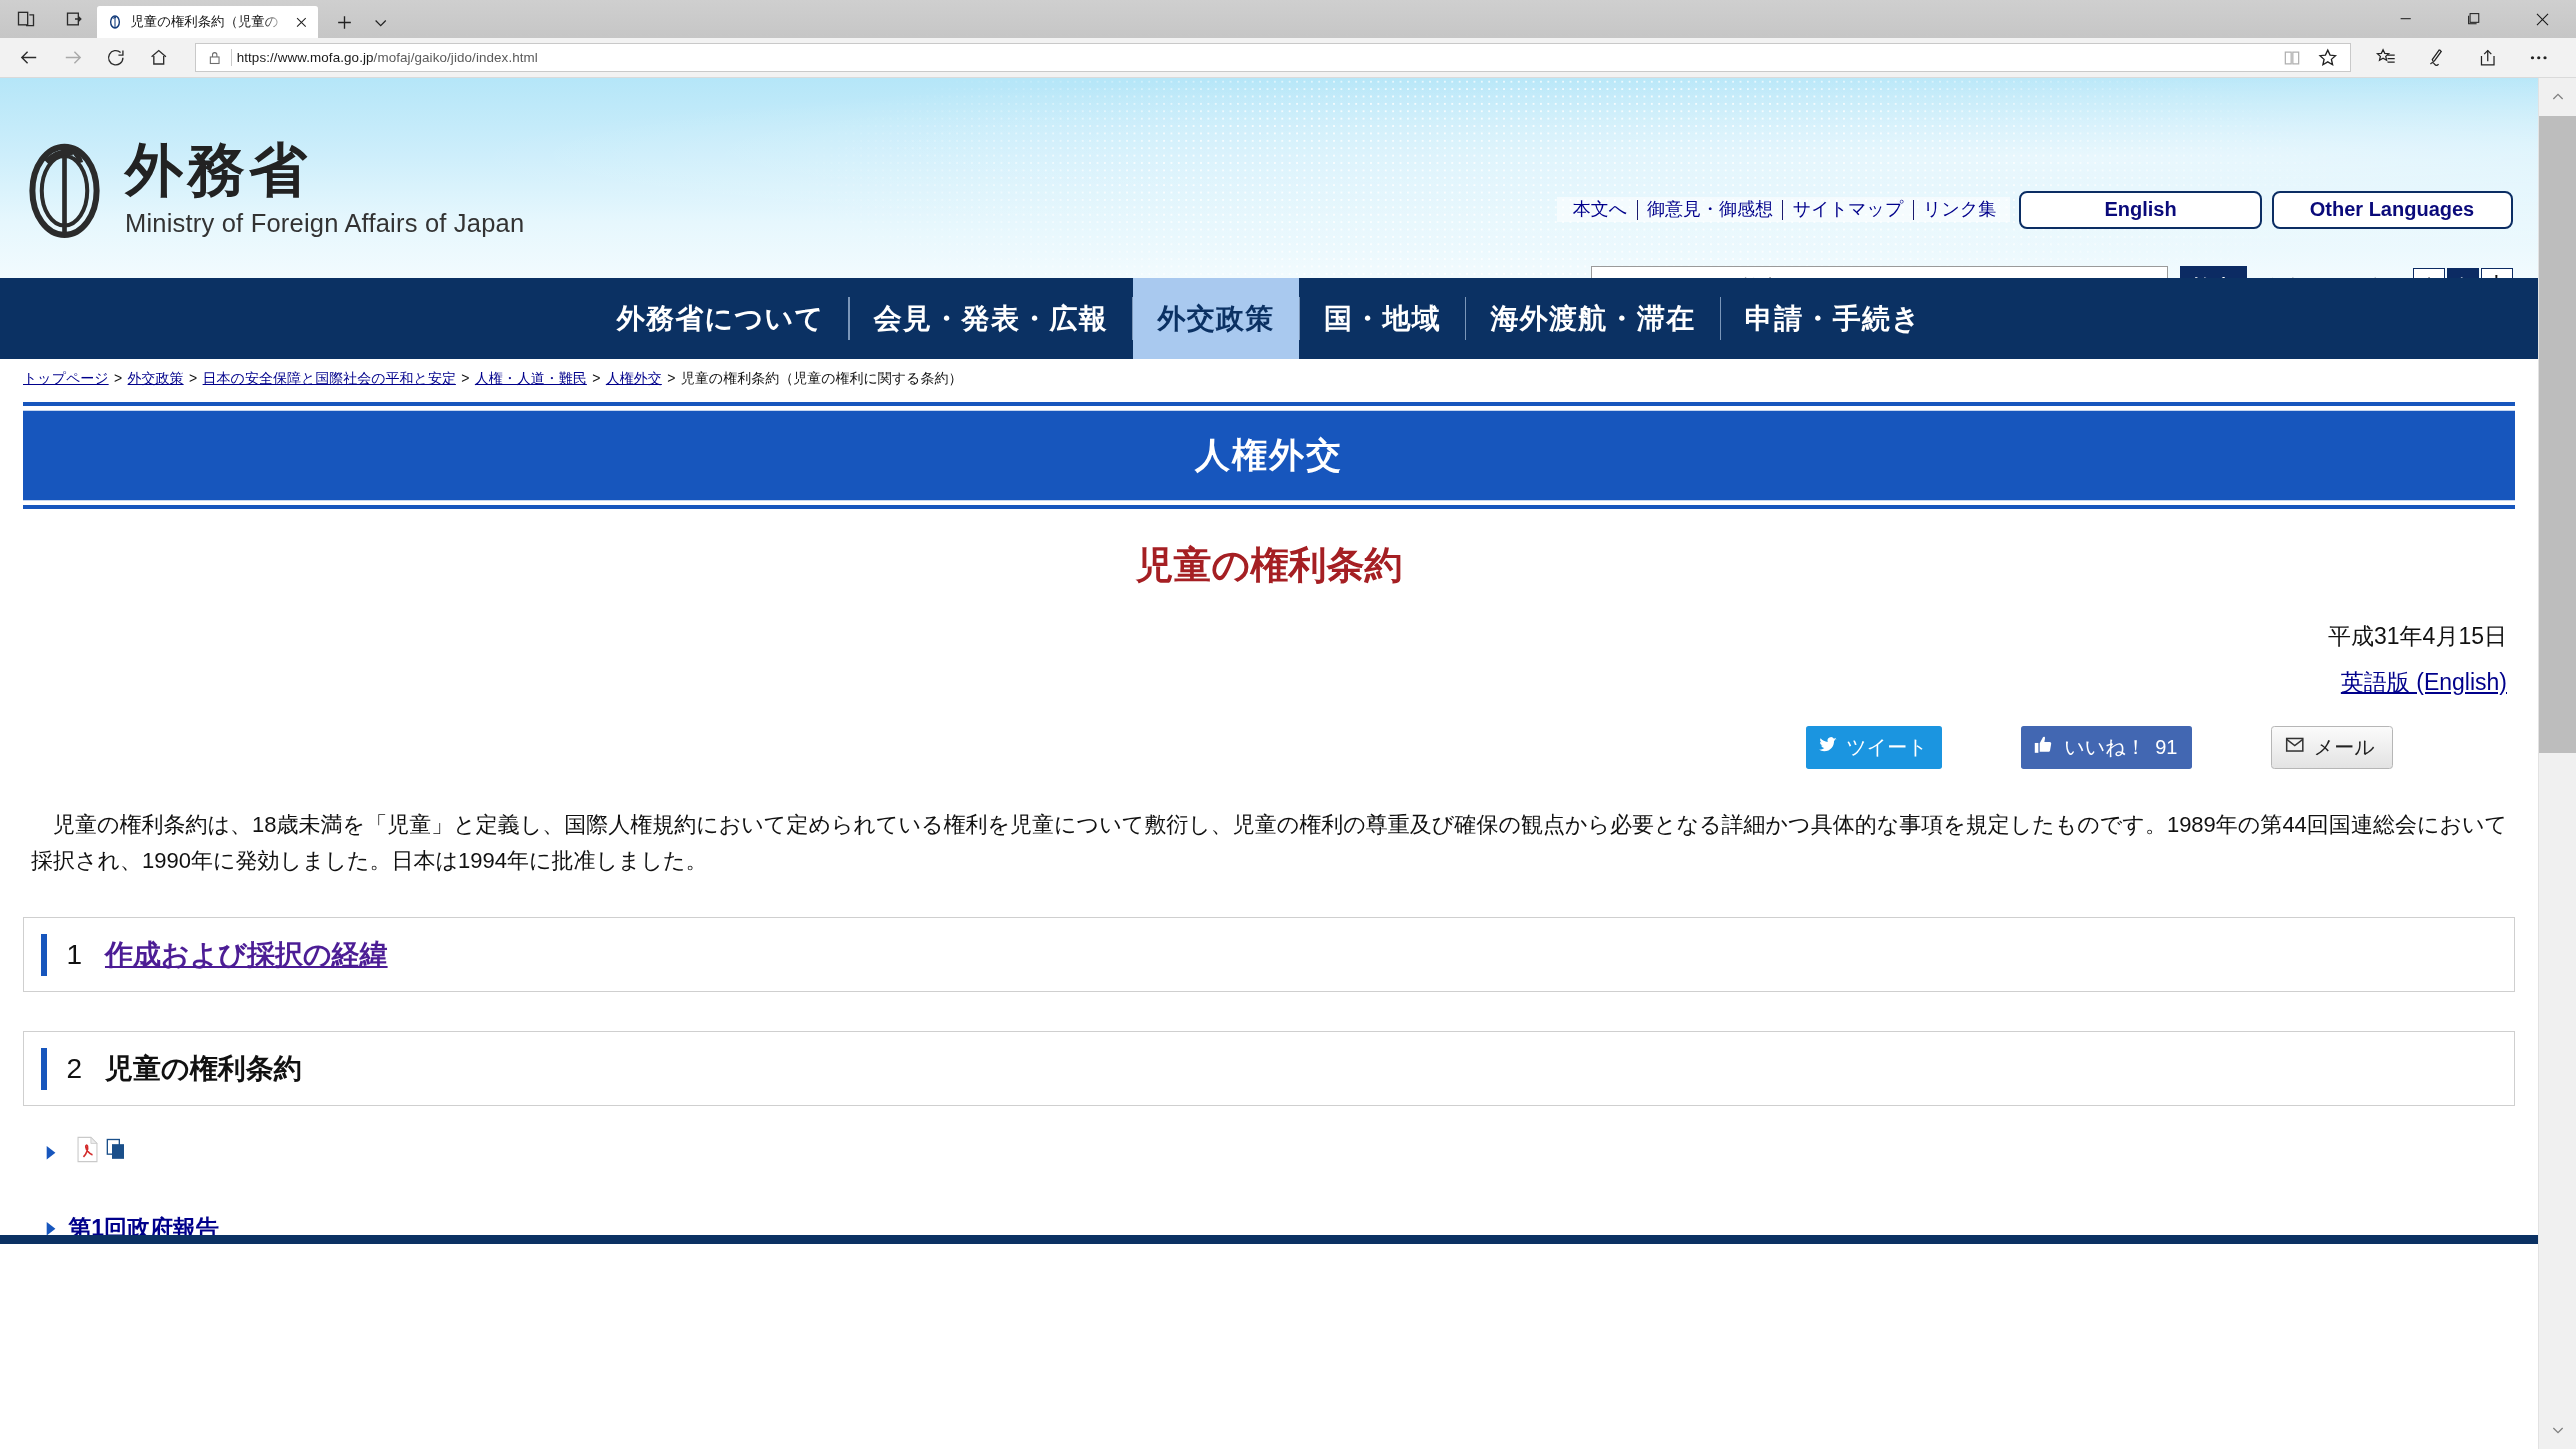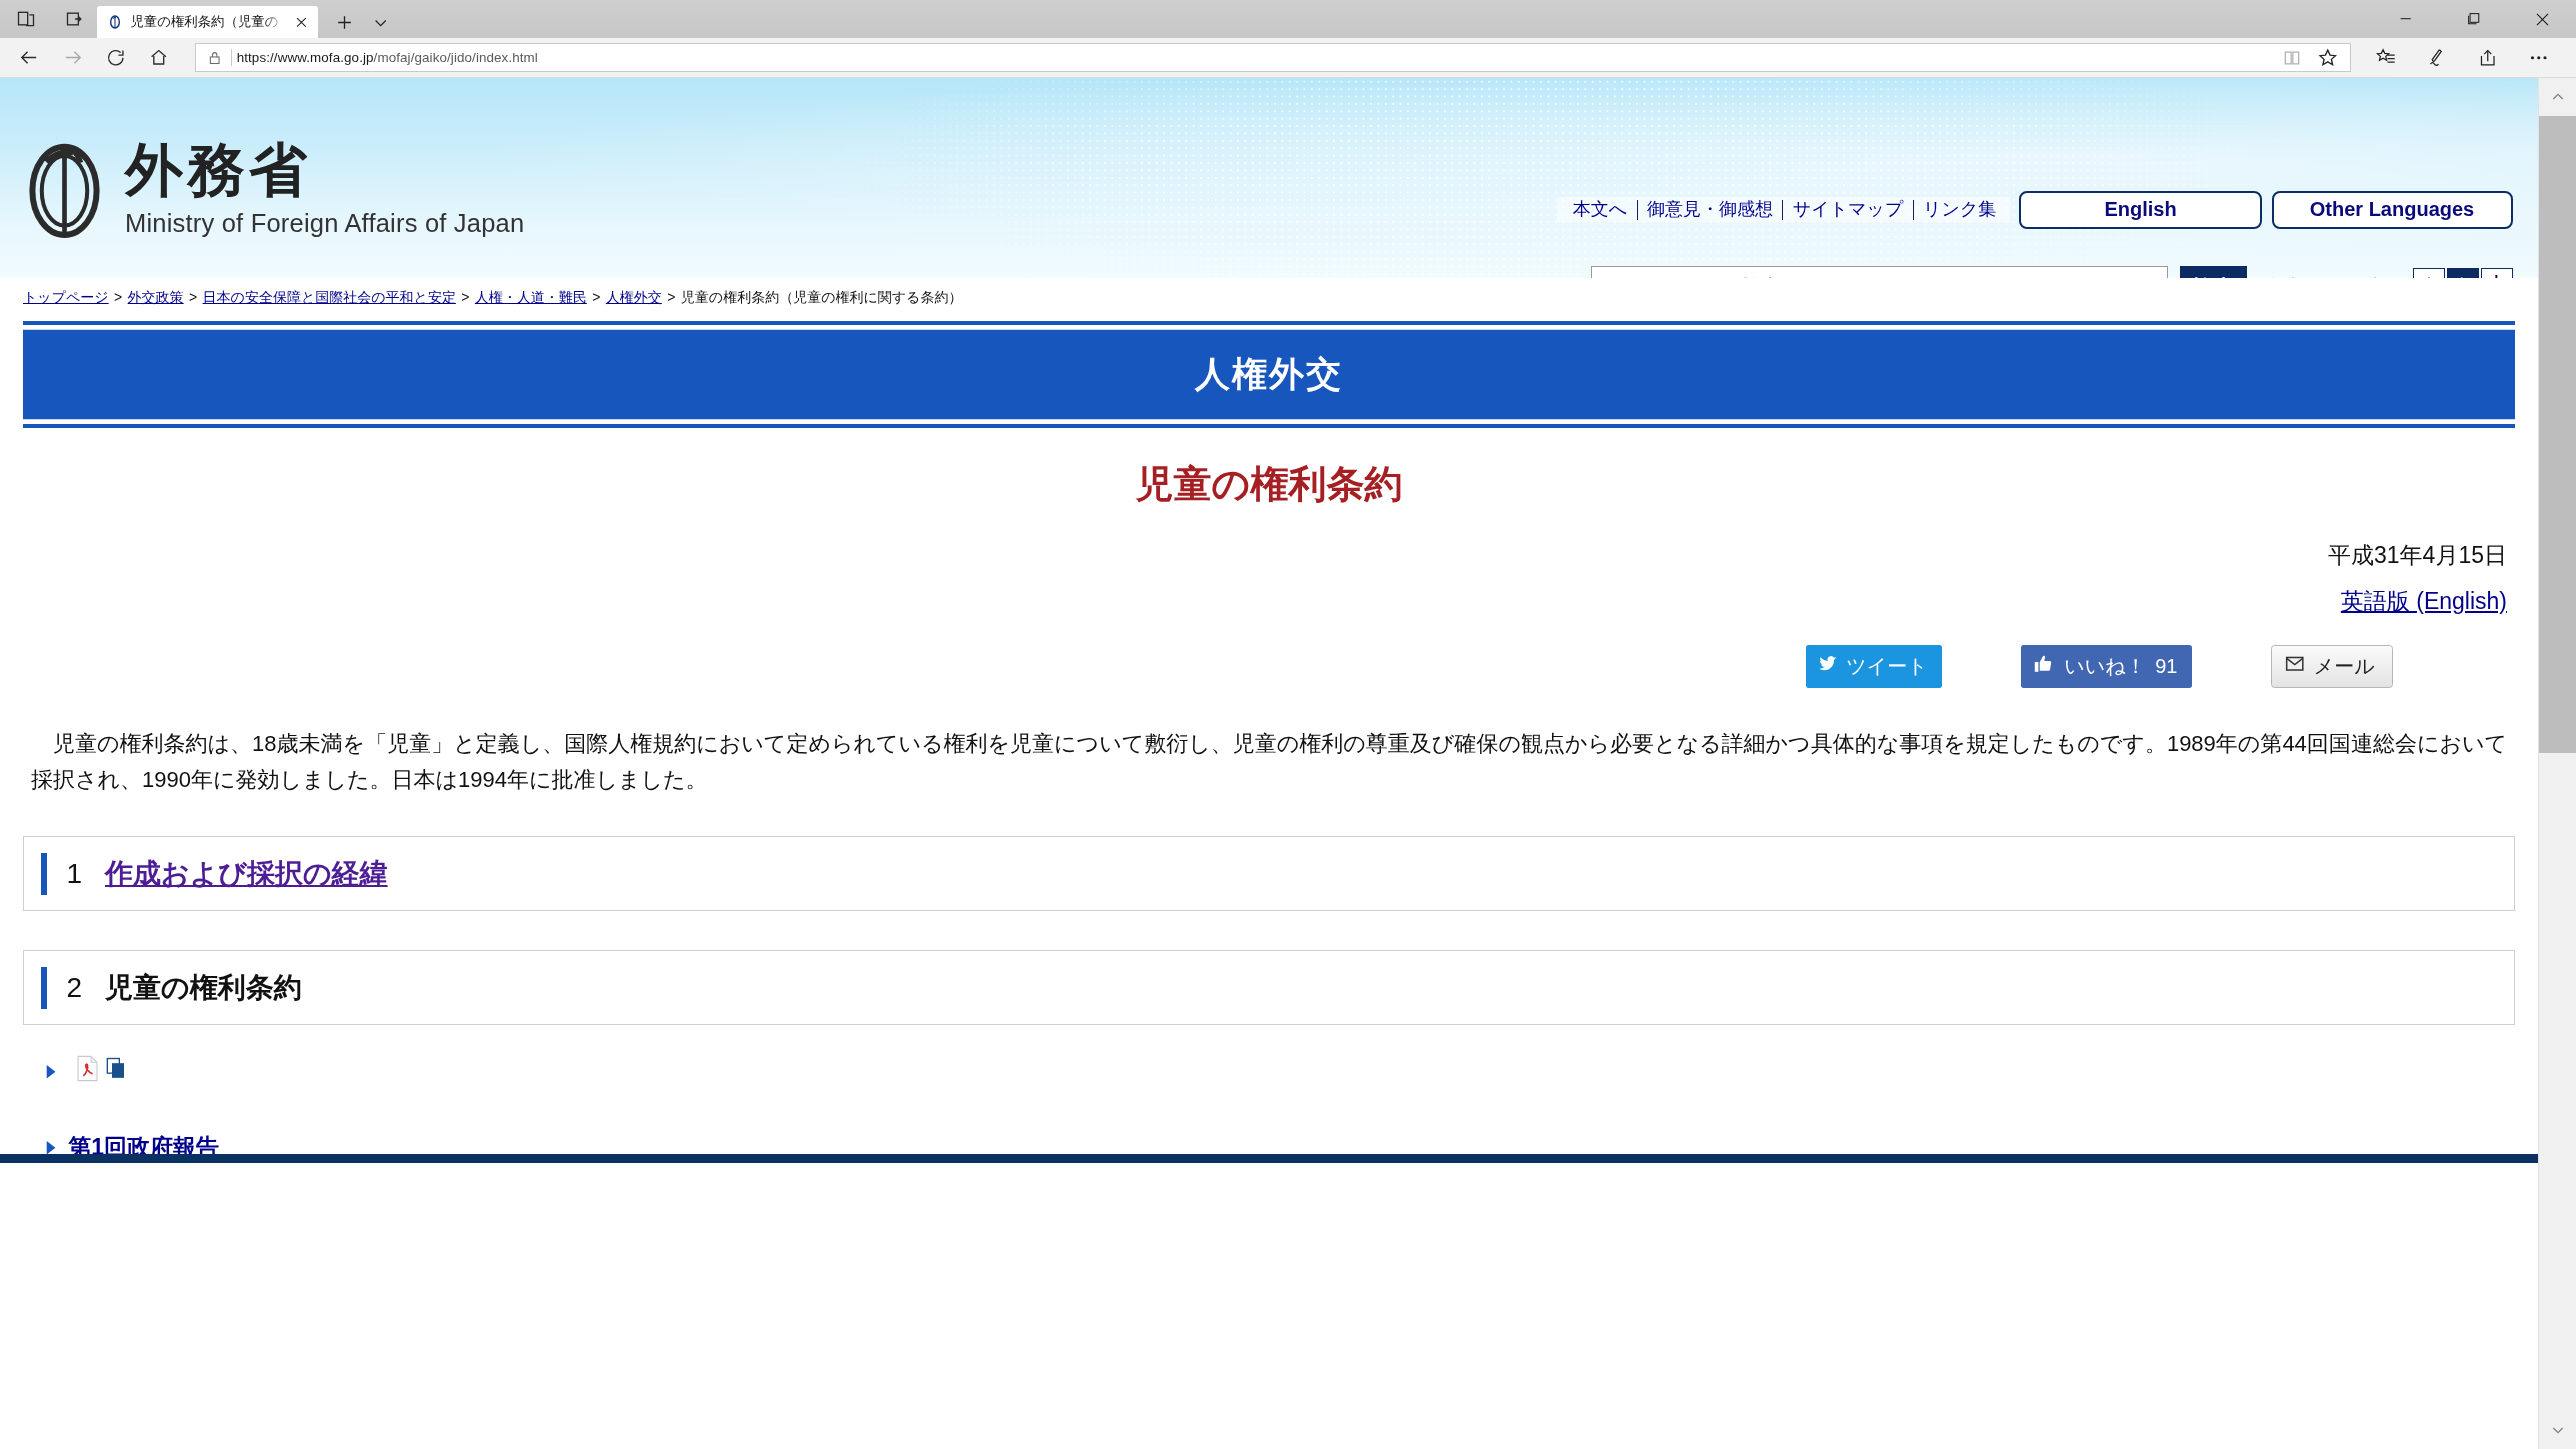--- a/index.html
+++ b/index.html
@@ -399,20 +399,35 @@
           <div class="search-btn">検索</div>
           <span class="fs-label">文字サイズ変更</span>
           <span class="fs-btns">
             <span class="fs-btn">小</span>
             <span class="fs-btn active">中</span>
             <span class="fs-btn lg">大</span>
           </span>
         </div>
       </div>
 
+      <div class="gnav">
+        <div class="gnav-inner">
+          <div class="gnav-item">外務省について</div>
+          <div class="gnav-sep"></div>
+          <div class="gnav-item">会見・発表・広報</div>
+          <div class="gnav-sep"></div>
+          <div class="gnav-item active">外交政策</div>
+          <div class="gnav-sep"></div>
+          <div class="gnav-item">国・地域</div>
+          <div class="gnav-sep"></div>
+          <div class="gnav-item">海外渡航・滞在</div>
+          <div class="gnav-sep"></div>
+          <div class="gnav-item">申請・手続き</div>
+        </div>
+      </div>
 
       <div class="crumbs">
         <a href="#">トップページ</a><span class="sep">&gt;</span><a href="#">外交政策</a><span class="sep">&gt;</span><a href="#">日本の安全保障と国際社会の平和と安定</a><span class="sep">&gt;</span><a href="#">人権・人道・難民</a><span class="sep">&gt;</span><a href="#">人権外交</a><span class="sep">&gt;</span><span class="cur">児童の権利条約（児童の権利に関する条約）</span>
       </div>
 
       <div class="title-band">
         <span>人権外交</span>
       </div>
 
       <div class="doc-title">

